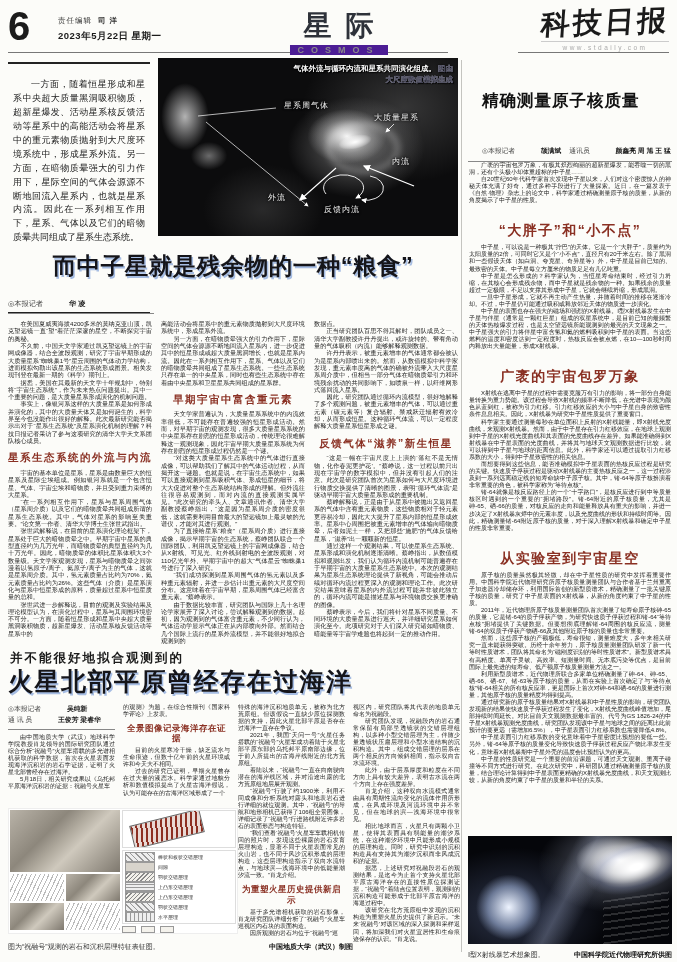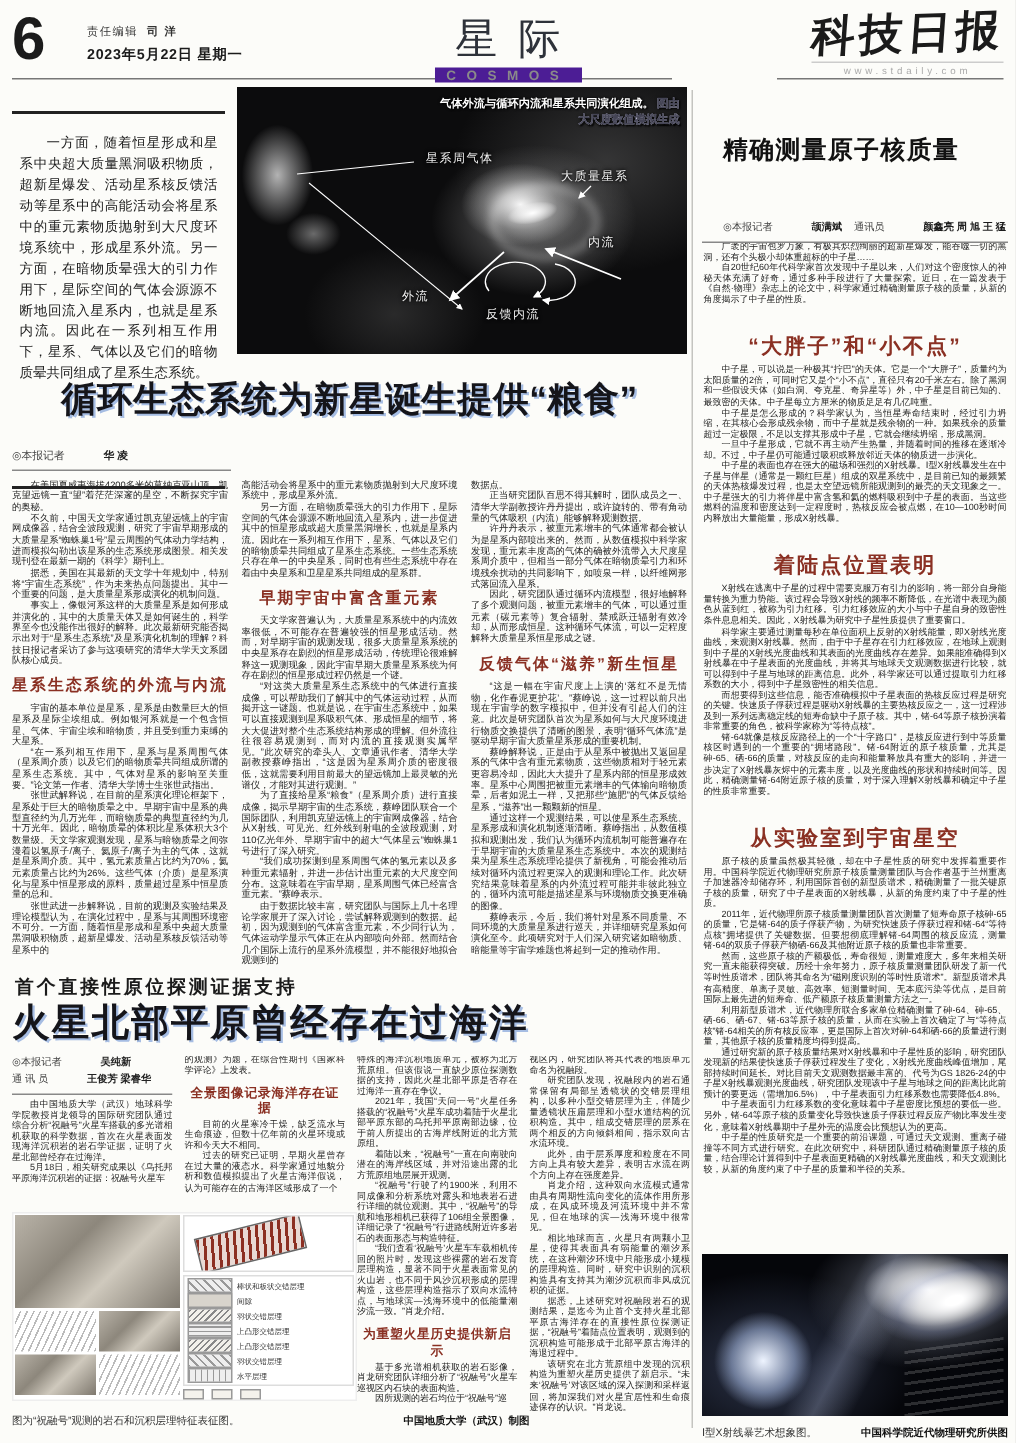--- a/index.html
+++ b/index.html
@@ -9,34 +9,34 @@
   .header{position:absolute;left:8px;top:0;width:661px;height:58px;}
   .hrule{position:absolute;top:52px;height:1px;background:#777;}
   .hrule.left{left:0;width:440px;}
   .hrule.right{left:510px;right:0;}
   .pagenum{position:absolute;left:0;top:6px;font-size:40px;font-weight:900;line-height:1;}
   .hmeta{position:absolute;left:50px;top:16px;}
   .hmeta .m1{font-size:7.5px;color:#333;letter-spacing:1px;}
   .hmeta .m1 b{margin-left:6px;}
   .hmeta .m2{font-size:9.5px;font-weight:bold;margin-top:4px;letter-spacing:.5px;}
   .hcenter{position:absolute;left:50%;transform:translateX(-50%);top:12px;text-align:center;}
-  .section-cn{font-size:28px;font-weight:400;letter-spacing:14px;padding-left:14px;color:#2e323a;line-height:1;}
+  .section-cn{font-size:28px;font-weight:700;letter-spacing:14px;padding-left:14px;color:#2e323a;line-height:1;}
   .section-en{font-size:9px;letter-spacing:7px;color:#8a8a8a;font-weight:bold;margin-top:5px;
               background:#4c1d95;padding:0 8px;position:relative;z-index:2;}
   .hright{position:absolute;right:0;top:8px;text-align:center;}
   .masthead{font-family:"DejaVu Serif","Liberation Serif",serif;font-weight:bold;font-size:29px;
             transform:skewX(-6deg) rotate(-2deg);letter-spacing:3px;line-height:1;}
   .website{font-size:6.5px;color:#aaa;letter-spacing:2.5px;margin-top:4px;border-top:1px solid #ccc;padding-top:2px;}
   
   .vdiv{position:absolute;left:461px;top:60px;height:892px;width:1px;background:#c4c4c0;}
   
   .top-section{position:absolute;left:8px;top:58px;width:450px;height:590px;}
-  .intro-box{position:absolute;left:0;top:16px;width:142px;height:252px;box-sizing:border-box;
+  .intro-box{position:absolute;left:0;top:4px;width:142px;height:252px;box-sizing:border-box;
              border-top:2.5px solid #222;border-bottom:2.5px solid #222;padding:14px 5px 0;
-             font-size:9px;line-height:1.55;text-align:justify;font-family:Liberation Mono, monospace;}
+             font-size:9px;line-height:1.55;text-align:justify;}
   .intro-box .ind{text-indent:2em;}
   .galaxy-figure{position:absolute;left:150px;top:0;width:300px;height:178px;overflow:hidden;
     background:
       radial-gradient(ellipse 55px 38px at 63% 44%,rgba(255,255,255,.95),rgba(210,210,210,.35) 45%,transparent 72%),
       radial-gradient(ellipse 95px 70px at 66% 50%,rgba(215,215,215,.45),transparent 72%),
       radial-gradient(ellipse 34px 48px at 9% 33%,rgba(235,235,235,.75),transparent 70%),
       radial-gradient(ellipse 26px 20px at 17% 55%,rgba(200,200,200,.5),transparent 70%),
       radial-gradient(ellipse 130px 95px at 82% 28%,rgba(130,130,130,.35),transparent 78%),
       radial-gradient(ellipse 80px 60px at 35% 85%,rgba(110,110,110,.3),transparent 75%),
       #0c0c0d;}
@@ -181,21 +181,21 @@
           <span class="g-label" style="left: 234px; top: 98px;">内流</span>
           <span class="g-label" style="left: 110px; top: 134px;">外流</span>
           <span class="g-label" style="left: 166px; top: 146px;">反馈内流</span>
         </div>
       <div class="g-caption">
         <span>气体外流与循环内流和星系共同演化组成。</span>
         <span class="cr">图由大尺度数值模拟生成</span>
       </div>
     </div>
 
-    <div class="galaxy-headline">循环生态系统为新星诞生提供“粮食”</div>
+    <div class="galaxy-headline">而中子星就是残余物的一种“粮食”</div>
 
     <div class="galaxy-byline">
       <span class="byl-label">◎本报记者</span>
       <span class="byl-name">华 凌</span>
     </div>
 
     <div class="galaxy-cols">
       <div class="gcol">
 
       <div class="block p">在美国夏威夷海拔4200多米的莫纳克亚山顶，凯克望远镜一直“望”着茫茫深邃的星空，不断探究宇宙的奥秘。</div>
@@ -228,21 +228,21 @@
           <div class="block h">反馈气体“滋养”新生恒星</div>
           <div class="block p">“这是一幅在宇宙尺度上上演的‘落红不是无情物，化作春泥更护花’。”蔡峥说，这一过程以前只出现在宇宙学的数字模拟中，但并没有引起人们的注意。此次是研究团队首次为星系如何与大尺度环境进行物质交换提供了清晰的图景，表明“循环气体流”是驱动早期宇宙大质量星系形成的重要机制。</div>
           <div class="block p">蔡峥解释说，正是由于从星系中被抛出又返回星系的气体中含有重元素物质，这些物质相对于轻元素更容易冷却，因此大大提升了星系内部的恒星形成效率。星系中心周围把被重元素增丰的气体输向暗物质晕，后者如泥土一样，又把那些“施肥”的气体反馈给星系，“滋养”出一颗颗新的恒星。</div>
           <div class="block p">通过这样一个观测结果，可以使星系生态系统、星系形成和演化机制逐渐清晰。蔡峥指出，从数值模拟和观测出发，我们认为循环内流机制可能普遍存在于早期宇宙的大质量星系生态系统中。本次的观测结果为星系生态系统理论提供了新视角，可能会推动后续对循环内流过程更深入的观测和理论工作。此次研究结果意味着星系的内外流过程可能并非彼此独立的，循环内流可能是描述星系与环境物质交换更准确的图像。</div>
           <div class="block p">蔡峥表示，今后，我们将针对星系不同质量、不同环境的大质量星系进行巡天，并详细研究星系如何演化至今。此项研究对于人们深入研究诸如暗物质、暗能量等宇宙学难题也将起到一定的推动作用。</div>
         </div>
     </div>
   </div>
 
   <div class="mars-section">
-    <div class="mars-kicker">首个直接性原位探测证据支持</div>
+    <div class="mars-kicker">并不能很好地拟合观测到的</div>
     <div class="mars-headline">火星北部平原曾经存在过海洋</div>
 
     <div class="mars-cols">
       <div class="mcol">
         <div class="mars-byline">
           <span class="byl-label">◎本报记者</span>
           <span class="byl-name">吴纯新</span><br>
           <span class="byl-label">通 讯 员</span>
           <span class="byl-name">王俊芳 梁睿华</span>
         </div>
@@ -361,21 +361,21 @@
     </div>
     <div class="n-body">
 
     <div class="block p">广袤的宇宙包罗万象，有极其炽烈绚丽的超新星爆发，能吞噬一切的黑洞，还有个头极小却体重超标的中子星……</div>
         <div class="block p">自20世纪60年代科学家首次发现中子星以来，人们对这个密度惊人的神秘天体充满了好奇，通过多种手段进行了大量探索。近日，在一篇发表于《自然·物理》杂志上的论文中，科学家通过精确测量原子核的质量，从新的角度揭示了中子星的性质。</div>
         <div class="block h">“大胖子”和“小不点”</div>
         <div class="block p">中子星，可以说是一种极其“拧巴”的天体。它是一个“大胖子”，质量约为太阳质量的2倍，可同时它又是个“小不点”，直径只有20千米左右。除了黑洞和一些假设天体（如白洞、夸克星、奇异星等）外，中子星是目前已知的、最致密的天体。中子星每立方厘米的物质足足有几亿吨重。</div>
         <div class="block p">中子星是怎么形成的？科学家认为，当恒星寿命结束时，经过引力坍缩，在其核心会形成残余物，而中子星就是残余物的一种。如果残余的质量超过一定极限，不足以支撑其形成中子星，它就会继续坍缩，形成黑洞。</div>
         <div class="block p">一旦中子星形成，它就不再主动产生热量，并随着时间的推移在逐渐冷却。不过，中子星仍可能通过吸积或释放邻近天体的物质进一步演化。</div>
         <div class="block p">中子星的表面也存在强大的磁场和强烈的X射线暴。Ⅰ型X射线暴发生在中子星与伴星（通常是一颗红巨星）组成的双星系统中，是目前已知的最频繁的天体热核爆发过程，也是太空望远镜所能观测到的最亮的天文现象之一。中子星强大的引力将伴星中富含氢和氦的燃料吸积到中子星的表面。当这些燃料的温度和密度达到一定程度时，热核反应会被点燃，在10—100秒时间内释放出大量能量，形成X射线暴。</div>
-        <div class="block h">着陆点位置表明</div>
+        <div class="block h">广袤的宇宙包罗万象</div>
         <div class="block p">X射线在逃离中子星的过程中需要克服万有引力的影响，将一部分自身能量转换为重力势能。该过程会导致X射线的频率不断降低，在光谱中表现为颜色从蓝到红，被称为引力红移。引力红移效应的大小与中子星自身的致密性条件息息相关。因此，X射线暴为研究中子星性质提供了重要窗口。</div>
         <div class="block p">科学家主要通过测量每秒在单位面积上反射的X射线能量，即X射线光度曲线，来观测X射线暴。然而，由于中子星存在引力红移效应，在地球上观测到中子星的X射线光度曲线和其表面的光度曲线存在差异。如果能准确得到X射线暴在中子星表面的光度曲线，并将其与地球天文观测数据进行比较，就可以得到中子星与地球的距离信息。此外，科学家还可以通过提取引力红移系数的大小，得到中子星致密性的相关信息。</div>
         <div class="block p">而想要得到这些信息，能否准确模拟中子星表面的热核反应过程是研究的关键。快速质子俘获过程是驱动X射线暴的主要热核反应之一，这一过程涉及到一系列远离稳定线的短寿命缺中子原子核。其中，锗-64等原子核扮演着非常重要的角色，被科学家称为“等待点核”。</div>
         <div class="block p">锗-64就像是核反应路径上的一个“十字路口”，是核反应进行到中等质量核区时遇到的一个重要的“拥堵路段”。锗-64附近的原子核质量，尤其是砷-65、硒-66的质量，对核反应的走向和能量释放具有重大的影响，并进一步决定了X射线暴灰烬中的元素丰度，以及光度曲线的形状和持续时间等。因此，精确测量锗-64附近原子核的质量，对于深入理解X射线暴和确定中子星的性质非常重要。</div>
         <div class="block h">从实验室到宇宙星空</div>
         <div class="block p">原子核的质量虽然极其轻微，却在中子星性质的研究中发挥着重要作用。中国科学院近代物理研究所原子核质量测量团队与合作者基于兰州重离子加速器冷却储存环，利用国际首创的新型质谱术，精确测量了一批关键原子核的质量，研究了中子星表面的X射线暴，从新的角度约束了中子星的性质。</div>
         <div class="block p">2011年，近代物理所原子核质量测量团队首次测量了短寿命原子核砷-65的质量，它是锗-64的质子俘获产物，为研究快速质子俘获过程和锗-64“等待点核”拥堵提供了关键数据。但要想彻底理解锗-64周围的核反应流，测量锗-64的双质子俘获产物硒-66及其他附近原子核的质量也非常重要。</div>
         <div class="block p">然而，这些原子核的产额极低，寿命很短，测量难度大，多年来相关研究一直未能获得突破。历经十余年努力，原子核质量测量团队研发了新一代等时性质谱术，团队将其命名为“磁刚度识别的等时性质谱术”。新型质谱术具有高精度、单离子灵敏、高效率、短测量时间、无本底污染等优点，是目前国际上最先进的短寿命、低产额原子核质量测量方法之一。</div>
         <div class="block p">利用新型质谱术，近代物理所联合多家单位精确测量了砷-64、砷-65、硒-66、硒-67、锗-63等原子核的质量，从而在实验上首次确定了与“等待点核”锗-64相关的所有核反应率，更是国际上首次对砷-64和硒-66的质量进行测量，其他原子核的质量精度均得到提高。</div>
         <div class="block p">通过研究新的原子核质量结果对X射线暴和中子星性质的影响，研究团队发现新的结果使快速质子俘获过程发生了变化，X射线光度曲线峰值增加，尾部持续时间延长。对比目前天文观测数据最丰富的、代号为GS 1826-24的中子星X射线暴观测光度曲线，研究团队发现该中子星与地球之间的距离比此前预计的要更远（需增加6.5%），中子星表面引力红移系数也需要降低4.8%。</div>

